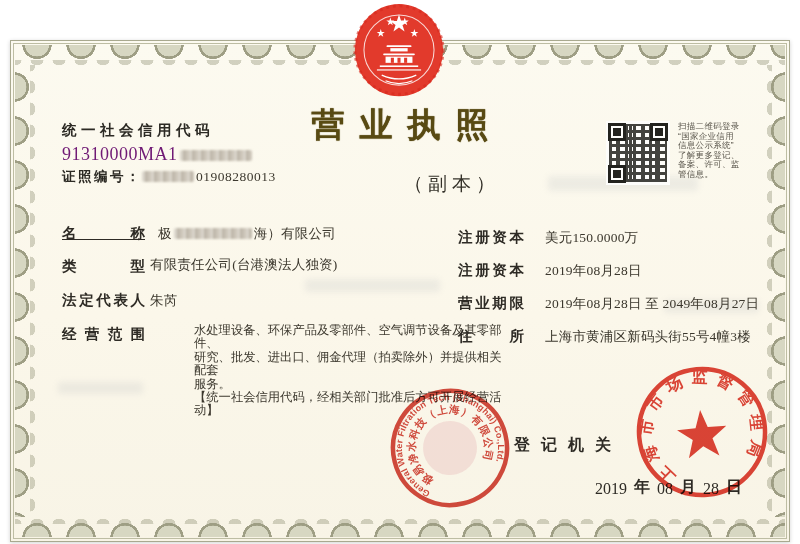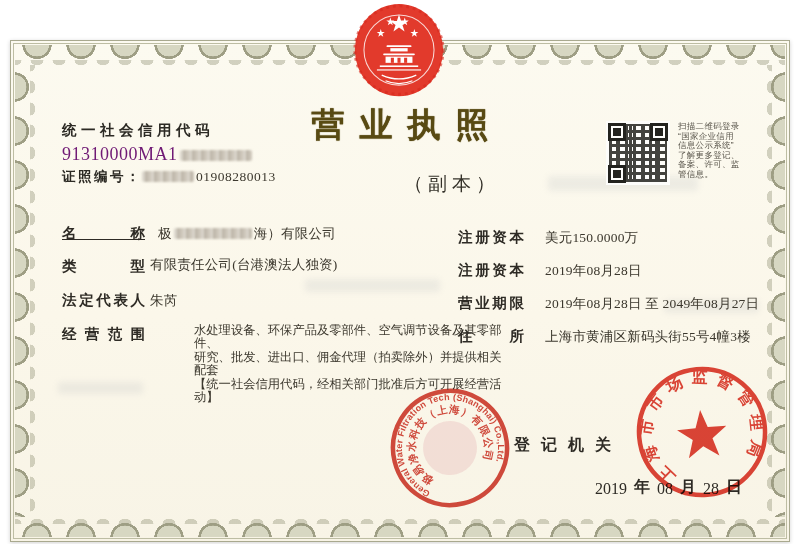--- a/index.html
+++ b/index.html
@@ -179,20 +179,21 @@
   <div class="flabel lc" style="top:257px;">类型</div>
   <div class="fvalue lc" style="top:256px;">有限责任公司(台港澳法人独资)</div>
 
   <div class="flabel lc" style="top:291px;">法定代表人</div>
   <div class="fvalue lc" style="top:292px;">朱芮</div>
 
   <div class="flabel lc" style="top:325px;">经营范围</div>
   <div class="scope">
     <div>水处理设备、环保产品及零部件、空气调节设备及其零部件、</div>
     <div>研究、批发、进出口、佣金代理（拍卖除外）并提供相关配套</div>
+    <div>服务。</div>
     <div>【统一社会信用代码，经相关部门批准后方可开展经营活</div>
     <div>动】</div>
   </div>
 
   <div class="flabel rc" style="top:228px;">注册资本</div>
   <div class="fvalue rc" style="top:229px;">美元150.0000万</div>
 
   <div class="flabel rc" style="top:261px;">注册资本</div>
   <div class="fvalue rc" style="top:262px;">2019年08月28日</div>
 

